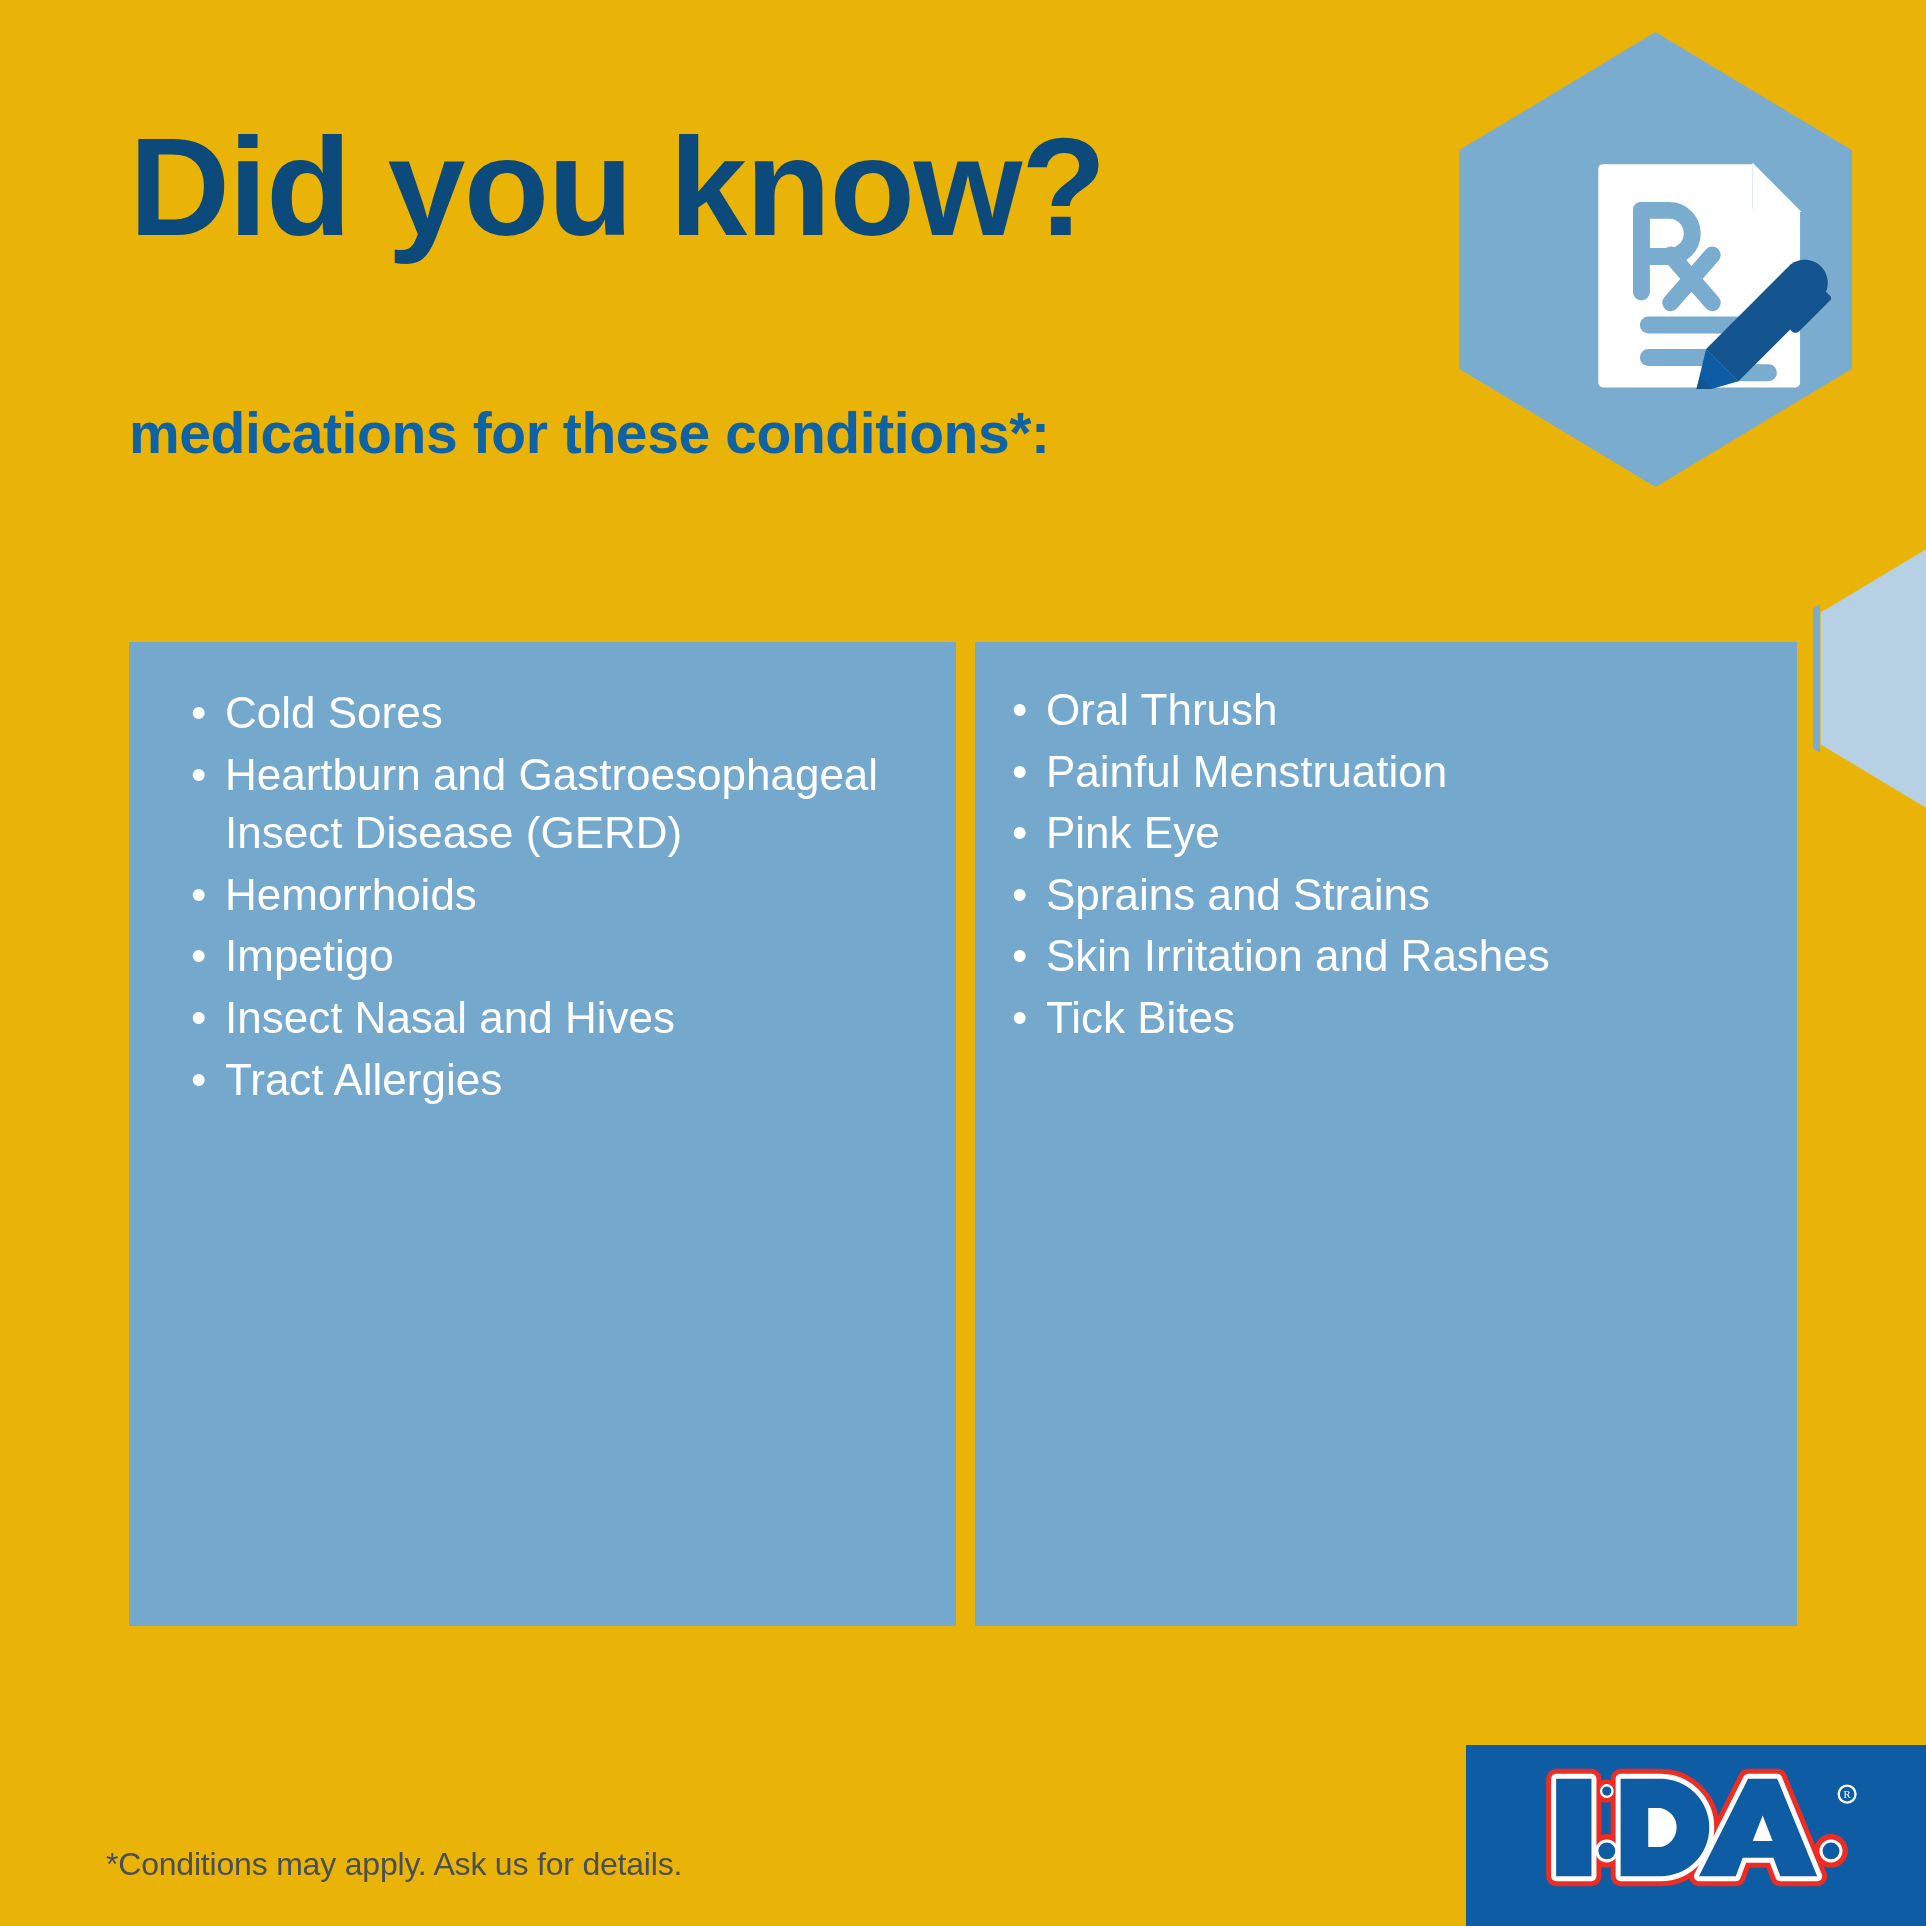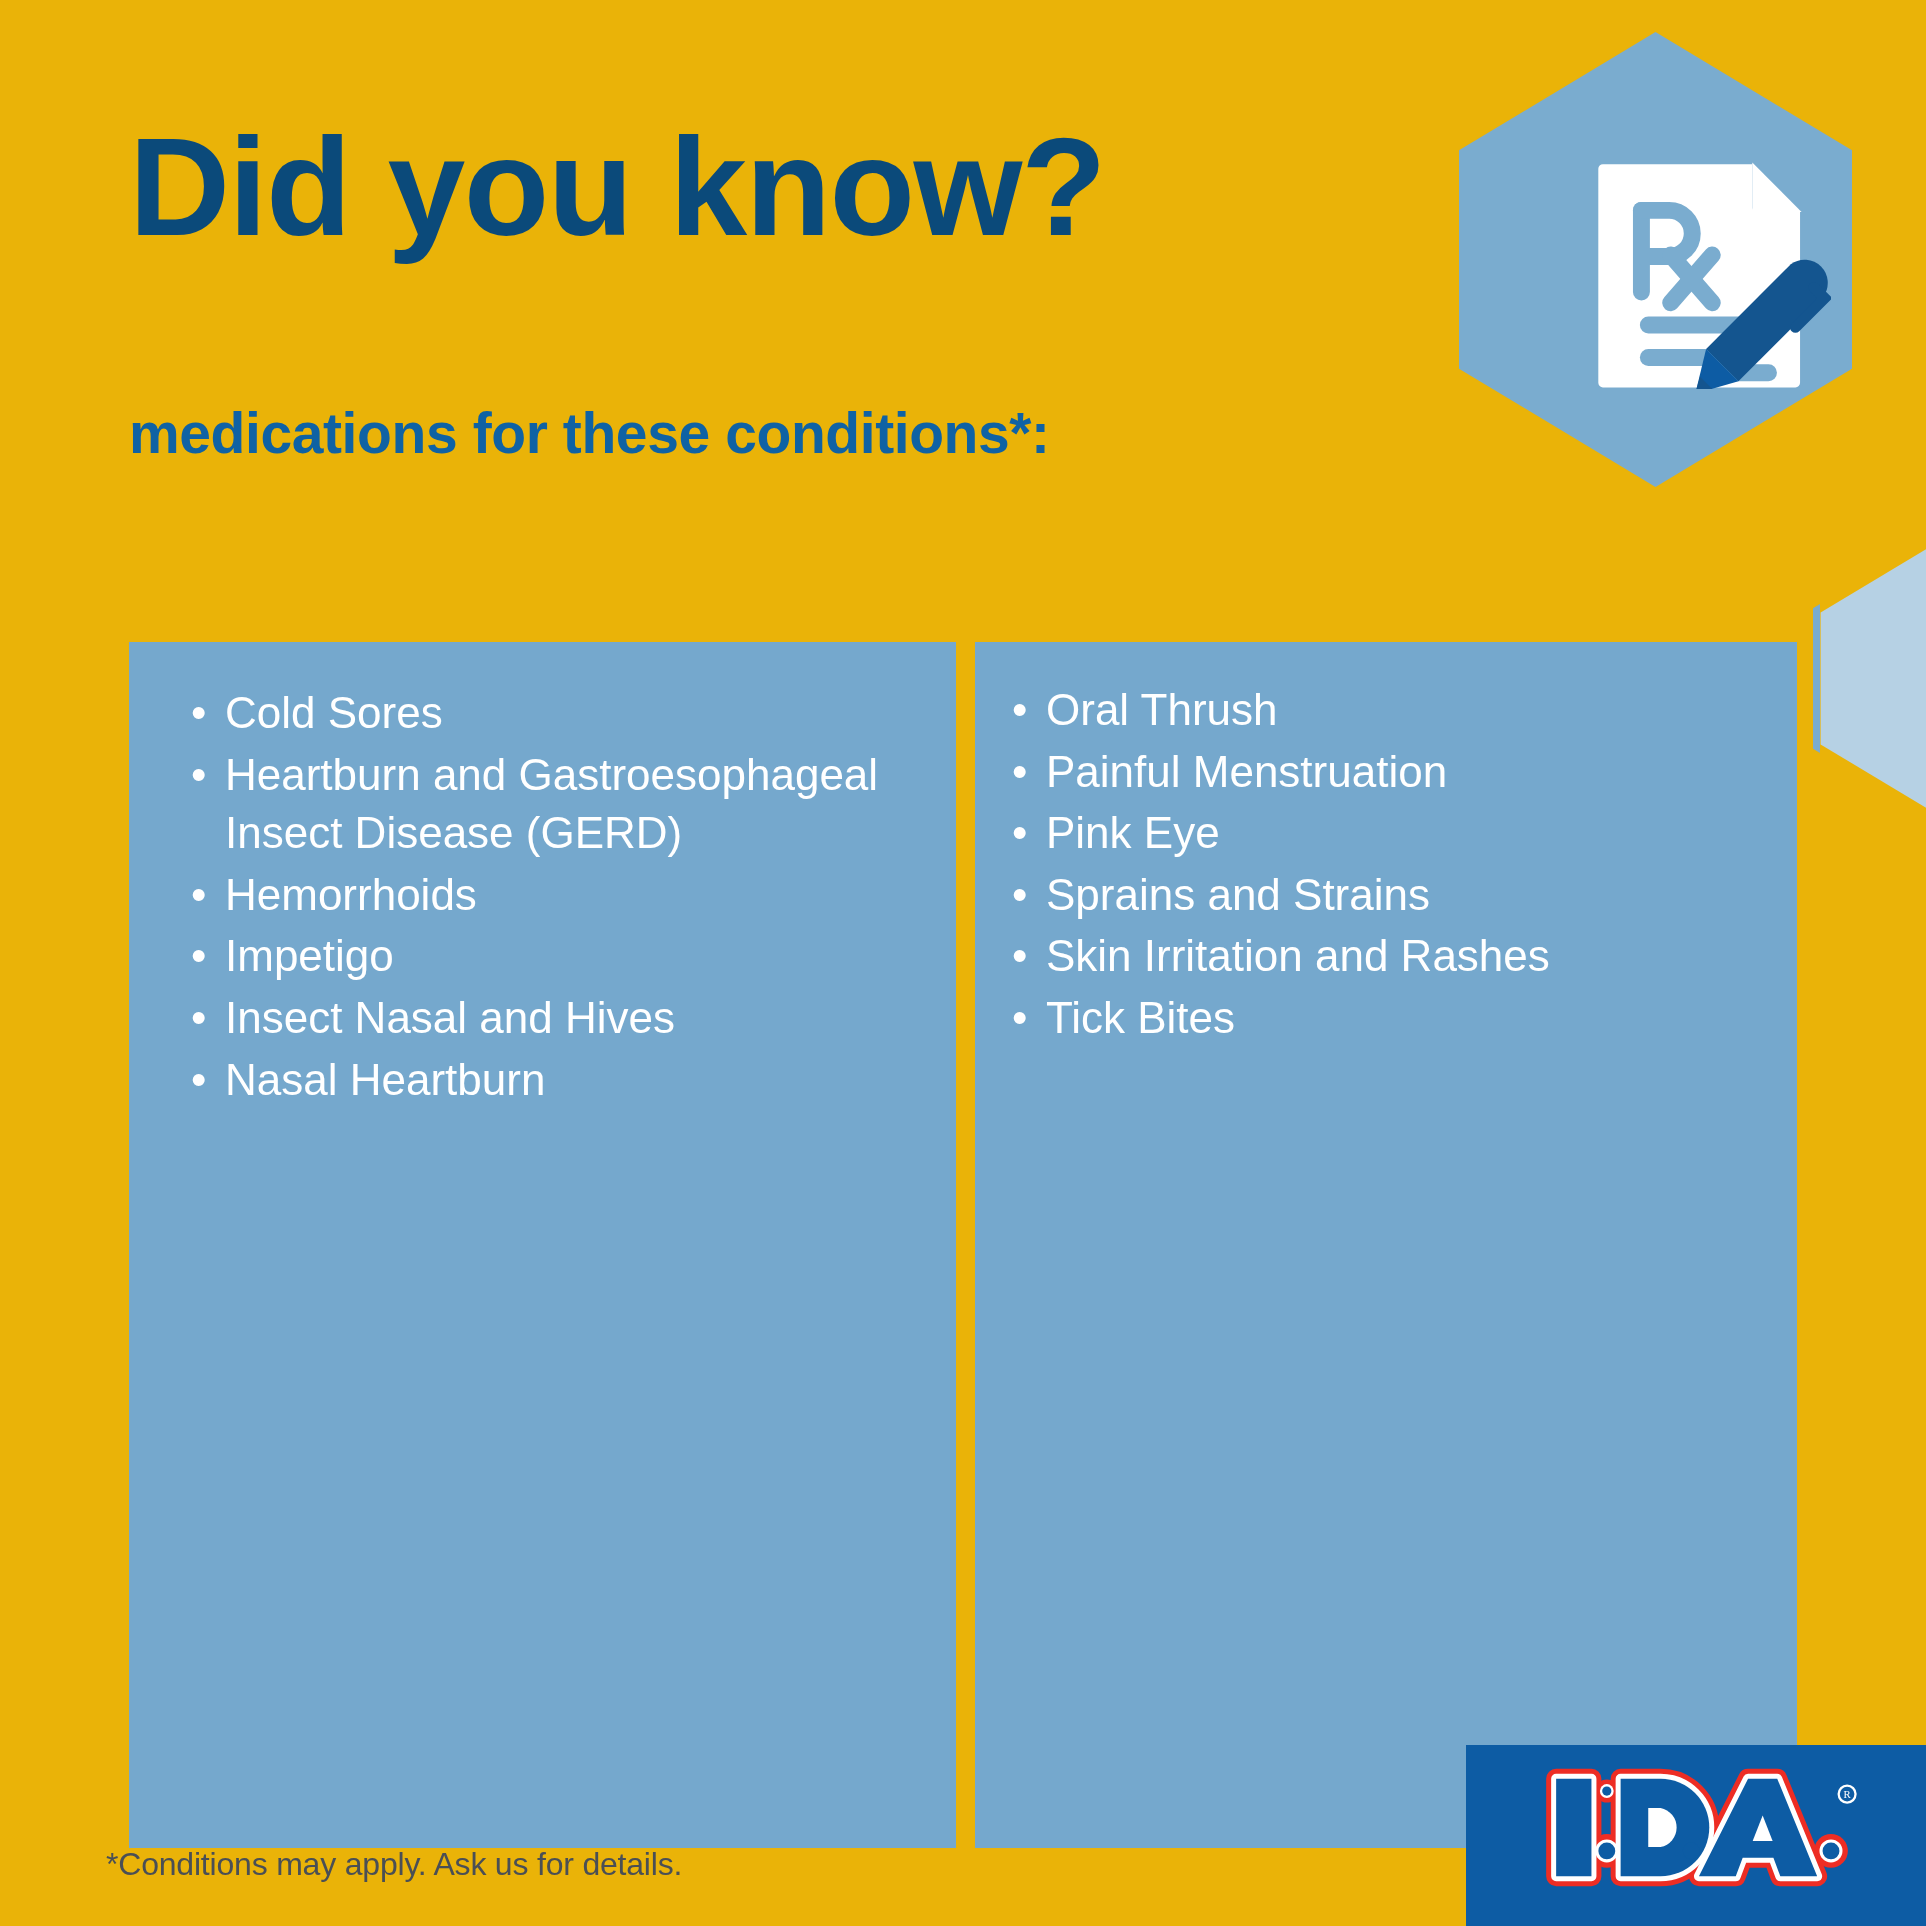--- a/index.html
+++ b/index.html
@@ -76,21 +76,21 @@
     font-weight: 700;
     line-height: 1.14;
     color: #0f62a4;
     letter-spacing: -0.4px;
   }
 
   
   .panel {
     position: absolute;
     top: 642px;
-    height: 1206px;
+    height: 984px;
     background: #75a8cd;
   }
   #panel-left  { left: 129px;  width: 827px; }
   #panel-right { left: 975px; width: 822px; }
 
   .cond-list {
     list-style: none;
     margin: 0;
     padding: 0;
     color: #ffffff;
@@ -179,21 +179,21 @@
     <div>medications for these conditions*:</div>
   </div>
 
   <div class="panel" id="panel-left">
     <ul class="cond-list">
       <li class="cond-item">Cold Sores</li>
       <li class="cond-item">Heartburn and Gastroesophageal Insect Disease (GERD)</li>
       <li class="cond-item">Hemorrhoids</li>
       <li class="cond-item">Impetigo</li>
       <li class="cond-item">Insect Nasal and Hives</li>
-      <li class="cond-item">Nasal Heartburn</li>
+      <li class="cond-item">Tract Allergies</li>
     </ul>
   </div>
 
   <div class="panel" id="panel-right">
     <ul class="cond-list">
       <li class="cond-item">Oral Thrush</li>
       <li class="cond-item">Painful Menstruation</li>
       <li class="cond-item">Pink Eye</li>
       <li class="cond-item">Sprains and Strains</li>
       <li class="cond-item">Skin Irritation and Rashes</li>

